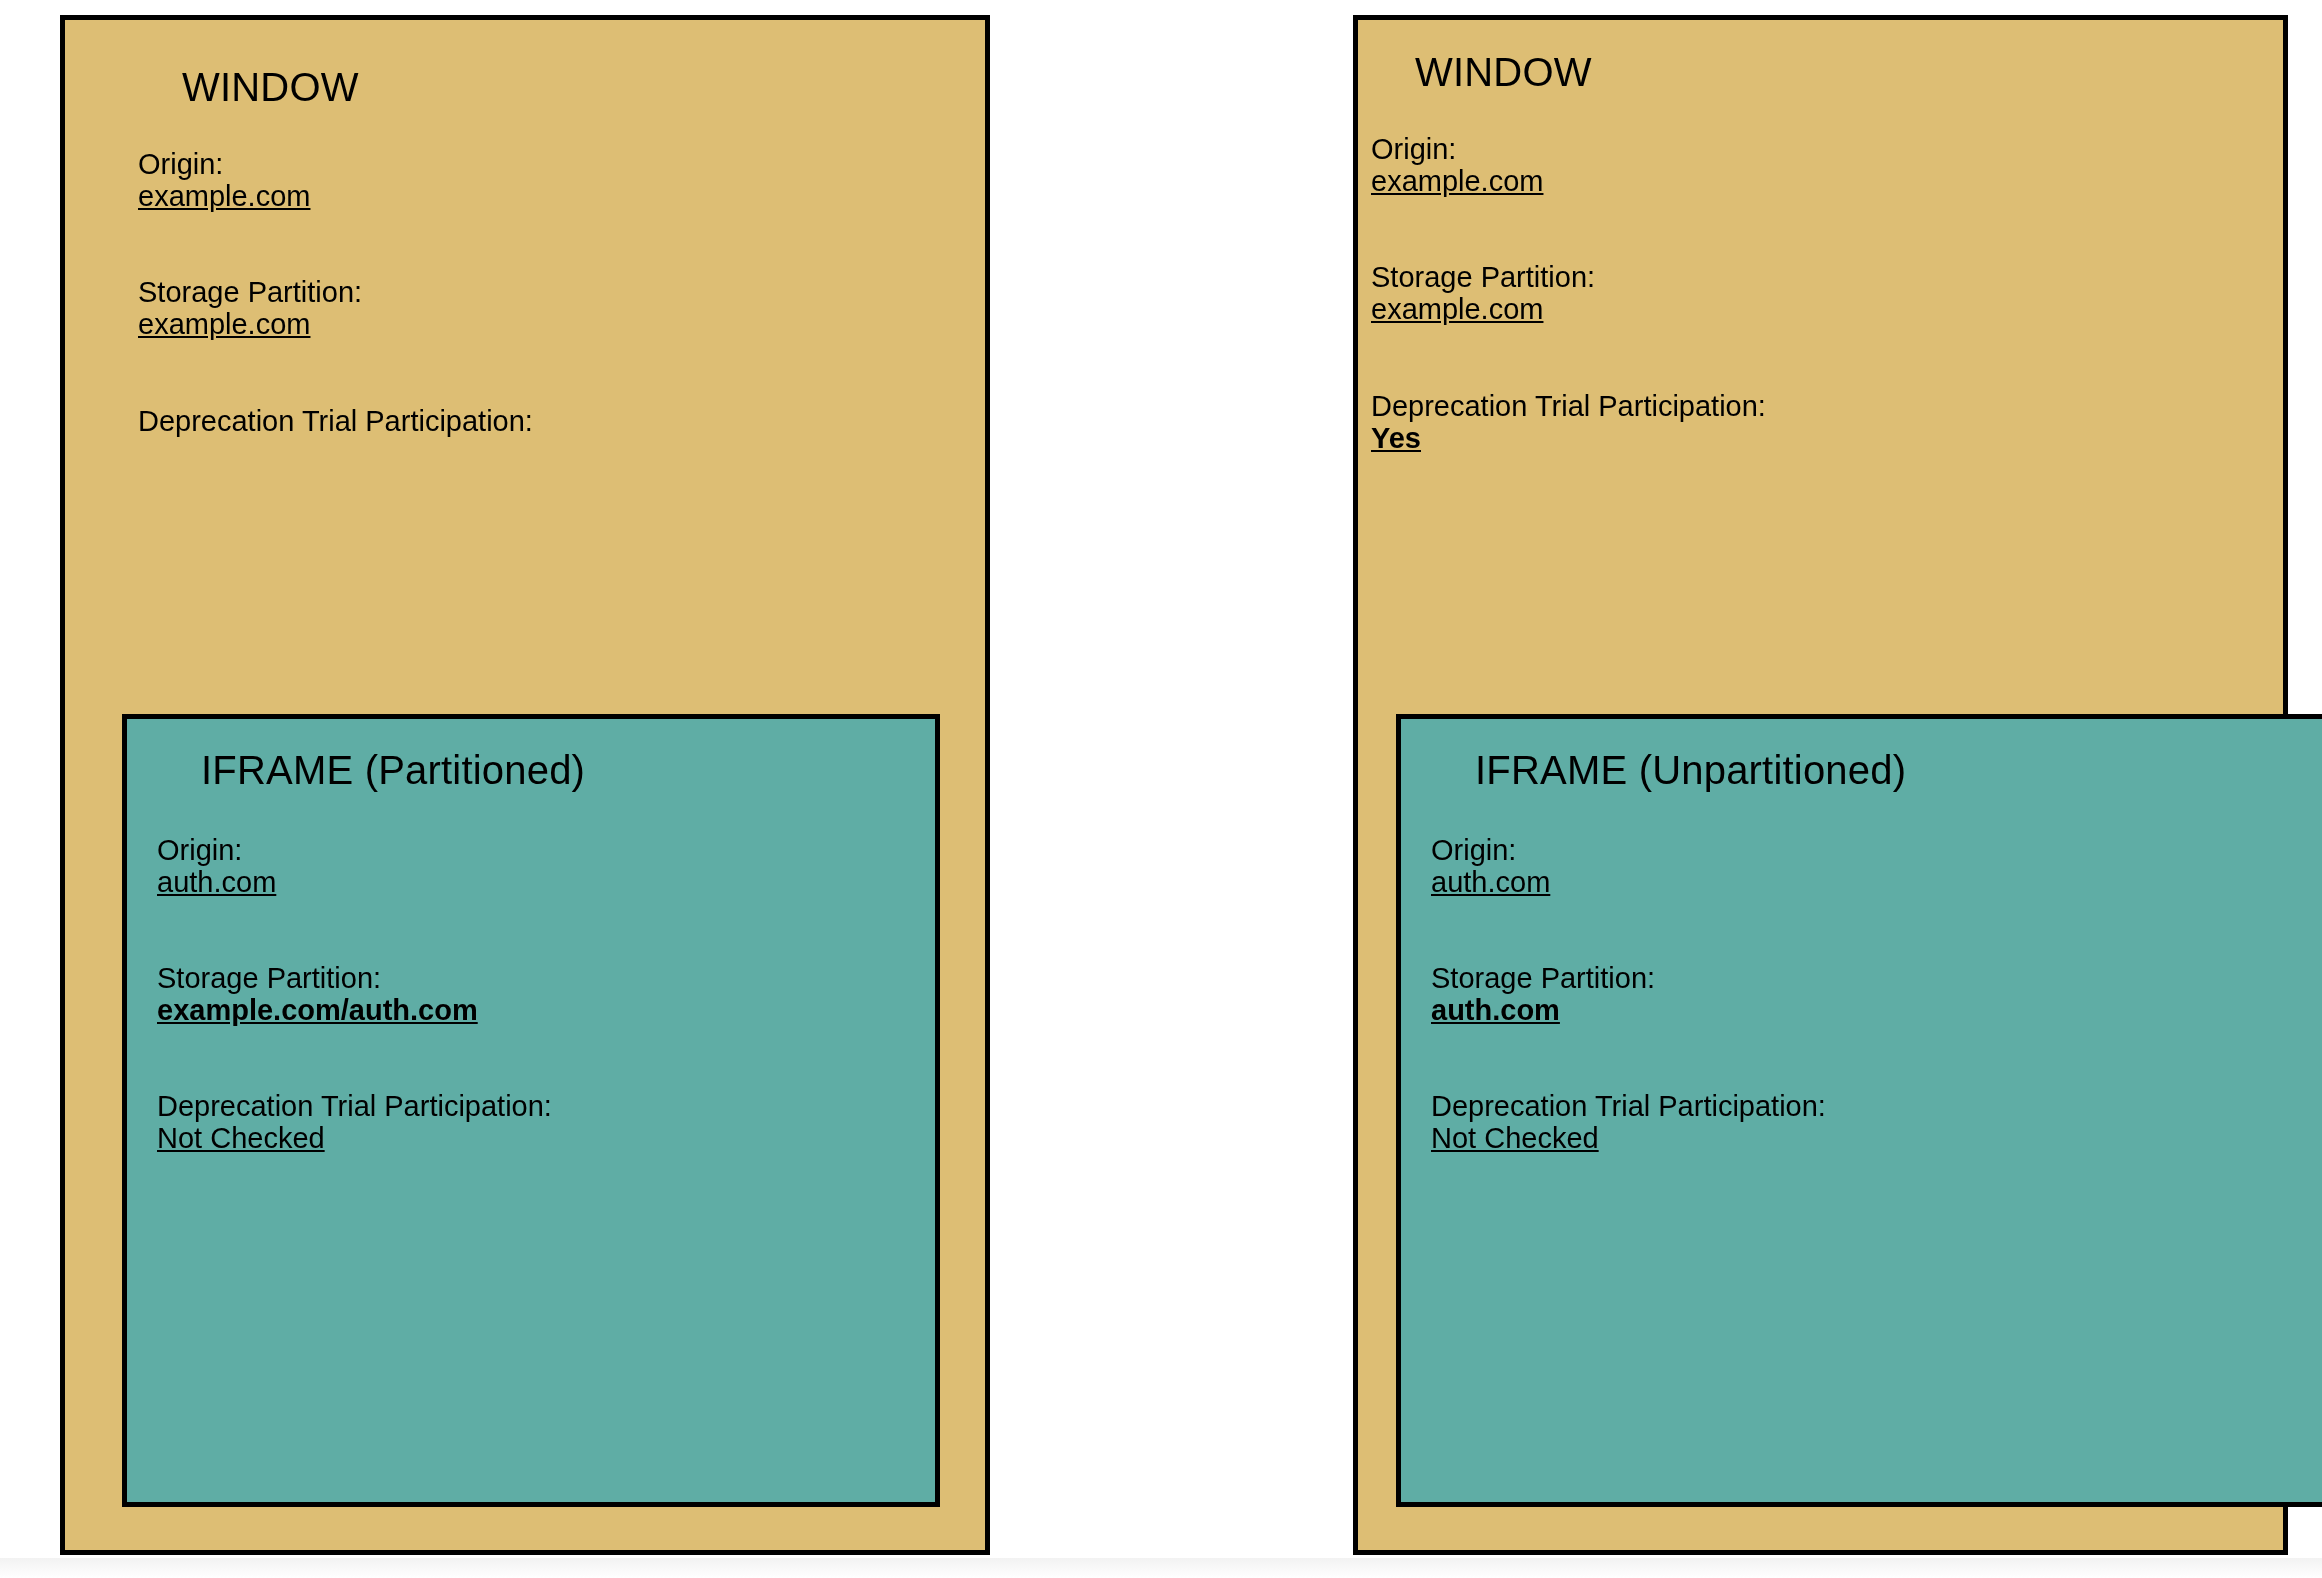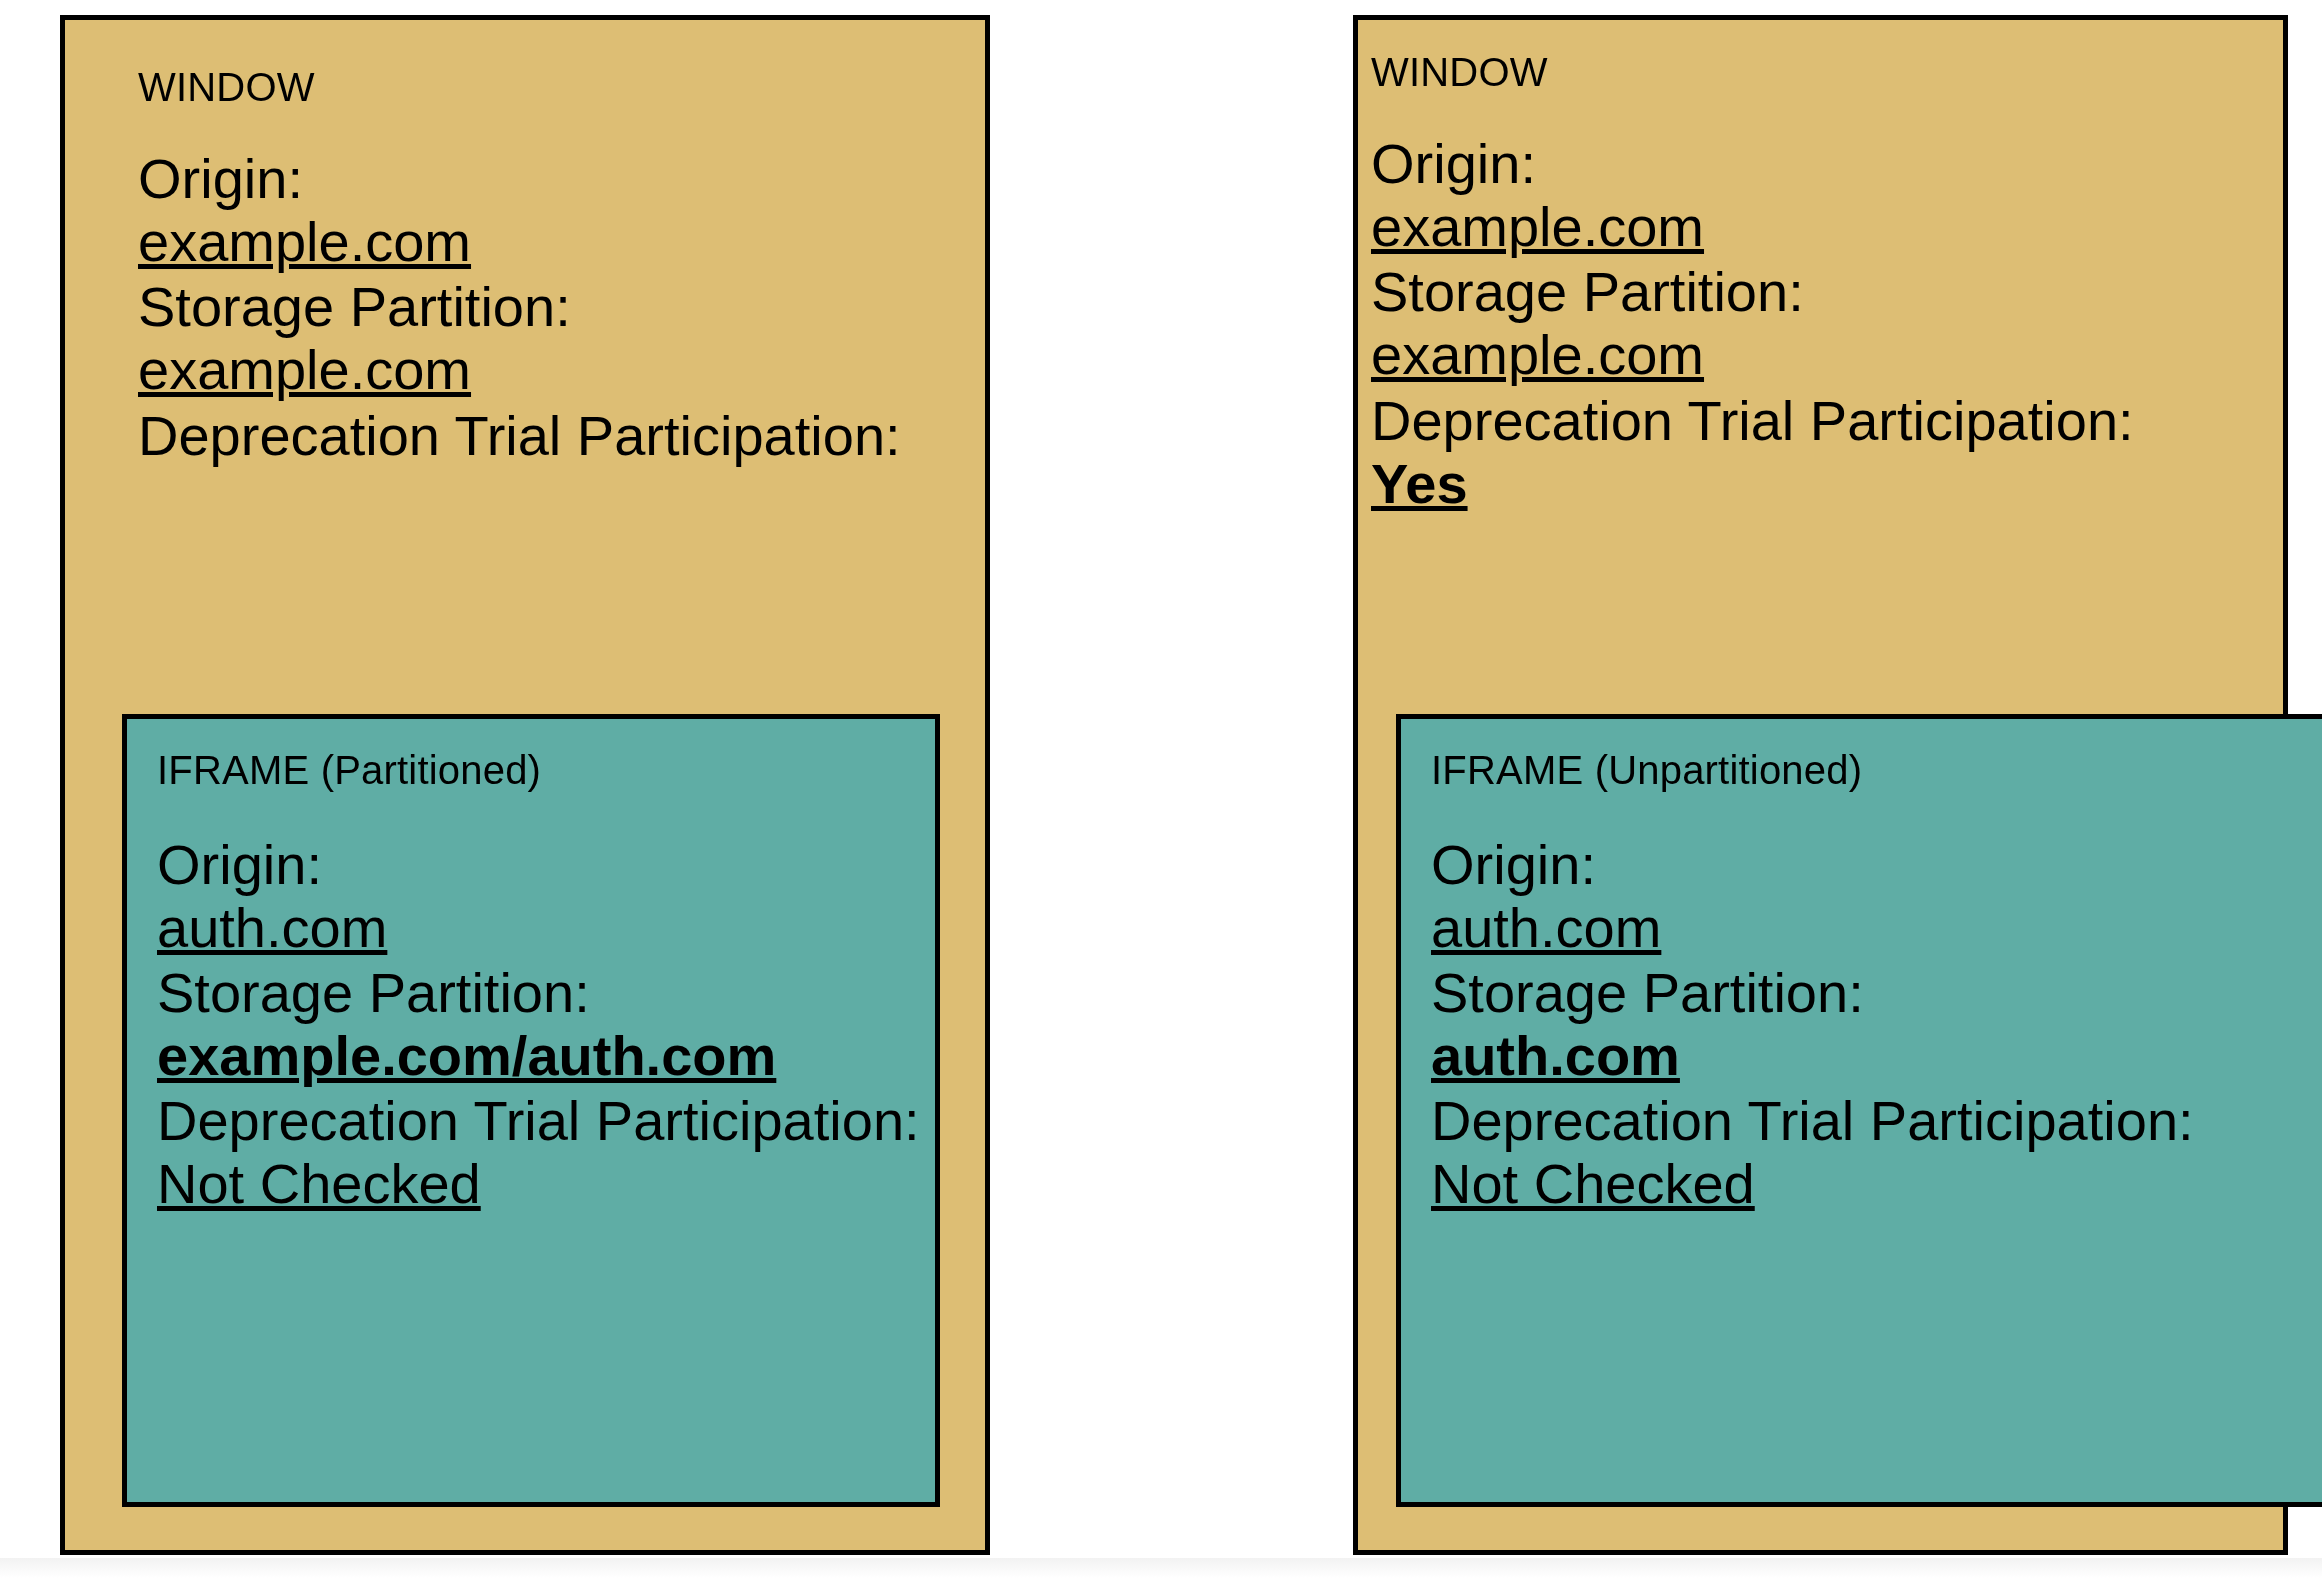--- a/index.html
+++ b/index.html
@@ -46,24 +46,25 @@
   .iframe-box.left  { left: 122px;  top: 714px; width: 818px;  height: 793px; }
   .iframe-box.right { left: 1396px; top: 714px; width: 838px;  height: 793px; }
 
   
   .box-title {
     position: absolute;
     font-size: 40px;
     line-height: 1.05;
     letter-spacing: 0.2px;
     white-space: nowrap;
+    margin-left: 44px;
   }
   .field {
     position: absolute;
-    font-size: 56px;
+    font-size: 29px;
     line-height: 1.12;
     white-space: nowrap;
   }
   .field .label  { display: block; font-weight: 400; }
   .field .value  { display: block; font-weight: 400; text-decoration: underline; }
   .field .value.bold { font-weight: 700; }
 
   
   .w-title  { left: 73px;  top: 46px;  }
   .w-f1     { left: 73px;  top: 128px; }

